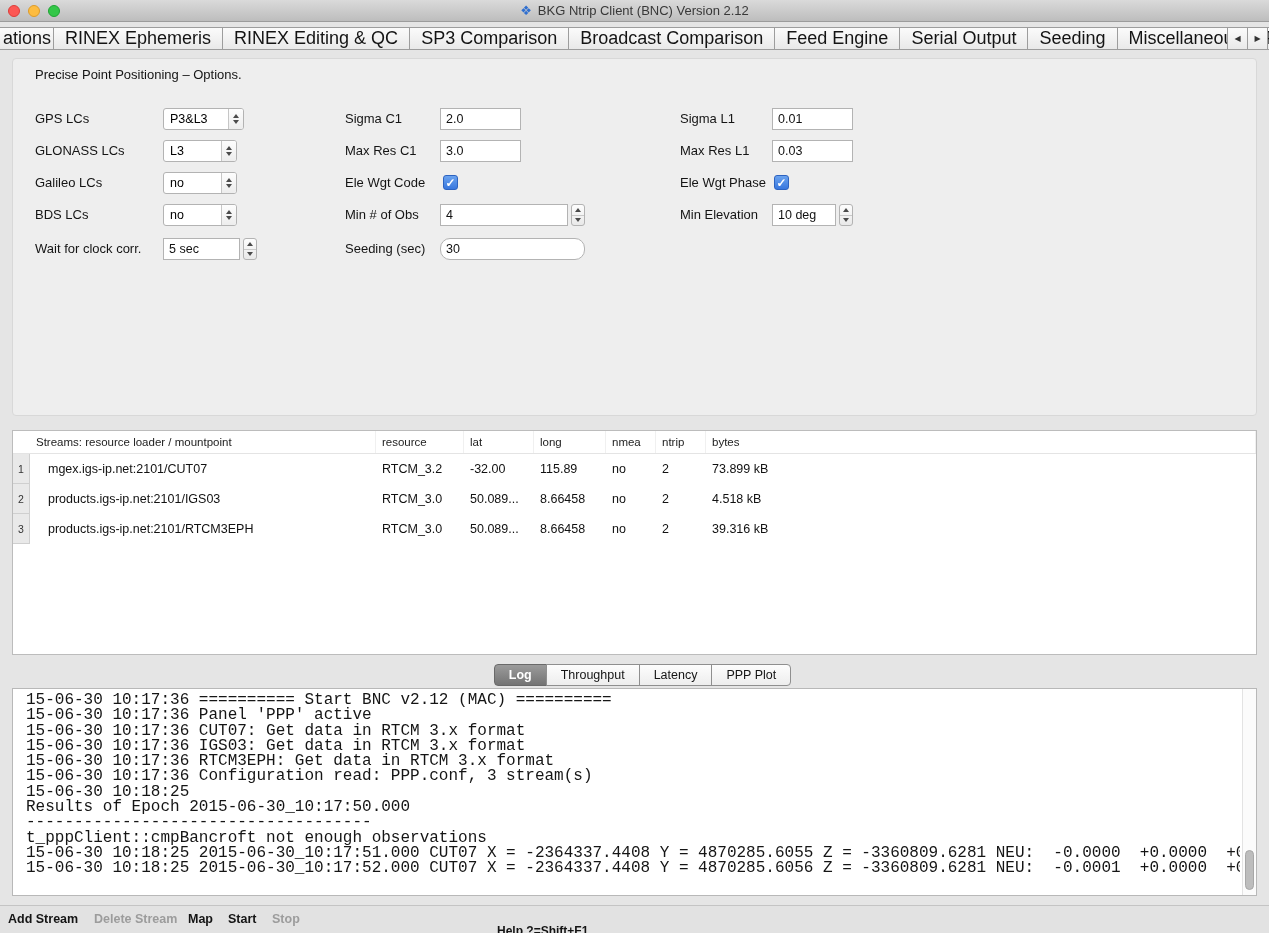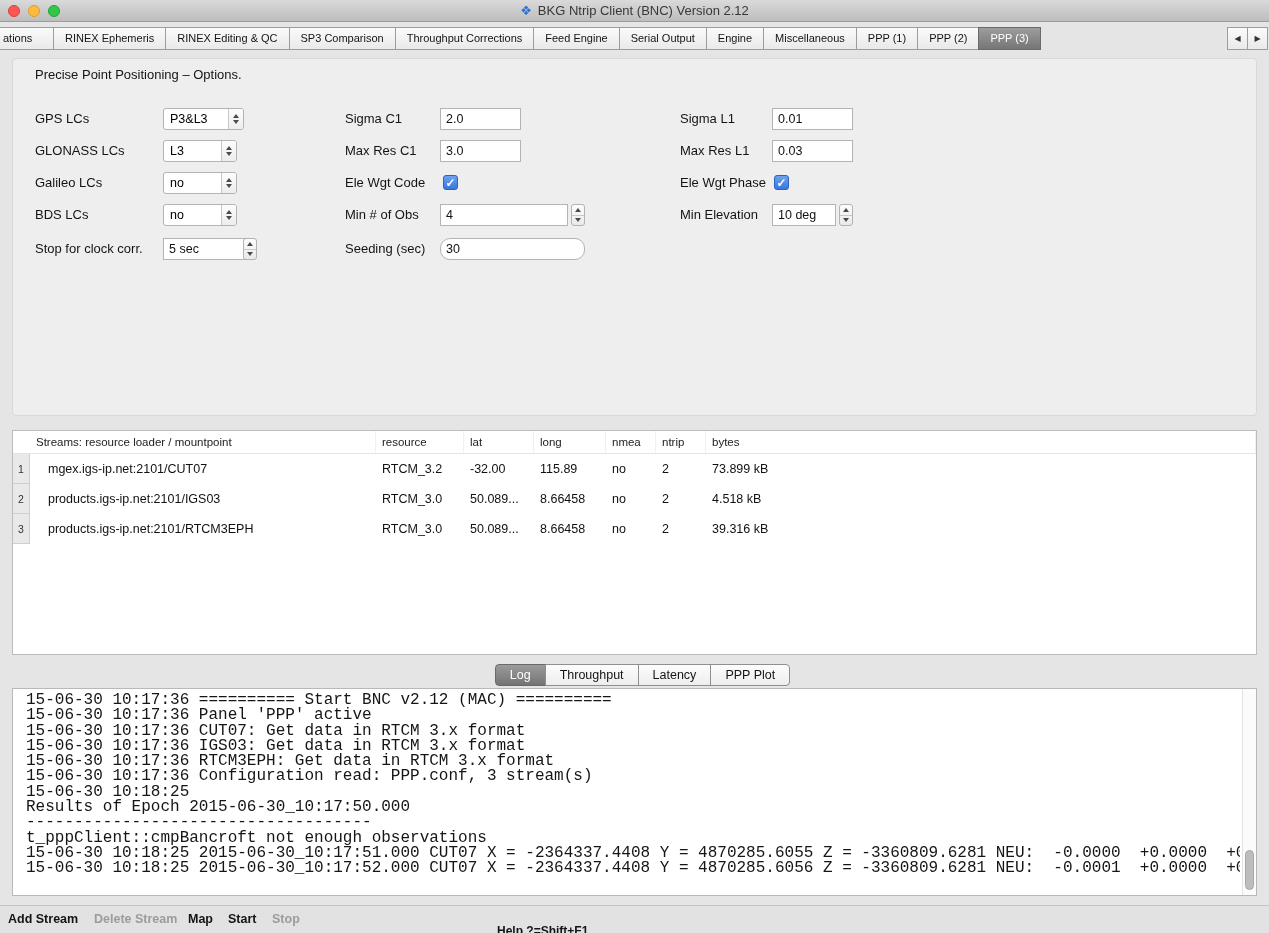--- a/index.html
+++ b/index.html
@@ -13,21 +13,21 @@
   .titletext { text-align:center; font-size:13px; line-height:22px; color:#383838; }
   .appicon { color:#2f6fd0; margin-right:6px; font-size:13px; }
   .traffic { position:absolute; left:8px; top:5px; display:flex; gap:8px; }
   .tl { width:12px; height:12px; border-radius:50%; display:inline-block; }
   .tl.red    { background:#fc5753; border:1px solid #dd3d39; }
   .tl.yellow { background:#fdbc40; border:1px solid #dd9b29; }
   .tl.green  { background:#33c748; border:1px solid #1ea433; }
 
   
   .tabbar { position:absolute; left:0; top:27px; height:23px; display:flex; }
-  .tab { height:23px; line-height:21px; padding:0 11px; font-size:11px; color:#141414;
+  .tab { height:23px; line-height:21px; padding:0 11px; font-size:18px; color:#141414;
          background:linear-gradient(#fbfbfb,#e9e9e9); border:1px solid #9d9d9d; margin-left:-1px;
          white-space:nowrap; cursor:default; }
   .tab.selected { background:linear-gradient(#9d9d9d,#767676); color:#fff; border-color:#6b6b6b; }
   .tab.clipped { width:55px; padding:0 0 0 4px; border-left:none; overflow:hidden; }
   .tabscrolls { position:absolute; right:1px; top:27px; display:flex; }
   .tabscroll { width:21px; height:23px; border:1px solid #9d9d9d; margin-left:-1px;
                background:linear-gradient(#fbfbfb,#e9e9e9); font-size:8px; text-align:center; line-height:22px; color:#333; }
 
   
   .panel { position:absolute; left:12px; top:58px; width:1245px; height:358px;
@@ -66,21 +66,21 @@
   .trow { display:flex; height:30px; align-items:stretch; font-size:12.5px; color:#111; }
   .gutter { width:17px; background:#e9e9e9; border-right:1px solid #cfcfcf; border-bottom:1px solid #cfcfcf;
             font-size:10.5px; color:#333; display:flex; align-items:center; justify-content:center; }
   .td { line-height:30px; padding-left:6px; white-space:nowrap; overflow:hidden; }
   .td.mount { width:346px; padding-left:18px; }
 
   
   .logtabs { position:absolute; left:0; top:664px; width:100%; display:flex; justify-content:center; }
   .seg { height:22px; line-height:20px; padding:0 14px; font-size:12.5px; color:#141414;
          background:linear-gradient(#fdfdfd,#ededed); border:1px solid #8f8f8f; margin-left:-1px; }
-  .seg:first-child { border-radius:4px 0 0 4px; margin-left:16px; }
+  .seg:first-child { border-radius:4px 0 0 4px; margin-left:16px;font-weight:bold; }
   .seg:last-child  { border-radius:0 4px 4px 0; }
   .seg.selected { background:linear-gradient(#9b9b9b,#747474); color:#fff; border-color:#696969; }
 
   
   .logarea { position:absolute; left:12px; top:688px; width:1245px; height:208px;
              background:#fff; border:1px solid #b8b8b8; }
   .logpre { position:absolute; left:0; top:4px; right:16px; bottom:2px; overflow:hidden;
             font-family:"Liberation Mono", monospace; font-size:16px; line-height:15.3px;
             padding-left:13px; white-space:pre; color:#151515; }
   .vscroll { position:absolute; right:0; top:0; bottom:0; width:14px; background:#fbfbfb; border-left:1px solid #e3e3e3; }
@@ -106,24 +106,24 @@
       <span class="tl green"></span>
     </div>
     <div class="titletext"><span class="appicon">❖</span><span>BKG Ntrip Client (BNC) Version 2.12</span></div>
   </div>
 
   <div class="tabbar">
     <div class="tab clipped">ations</div>
     <div class="tab">RINEX Ephemeris</div>
     <div class="tab">RINEX Editing &amp; QC</div>
     <div class="tab">SP3 Comparison</div>
-    <div class="tab">Throughput Corrections</div>
+    <div class="tab">Broadcast Comparison</div>
     <div class="tab">Feed Engine</div>
     <div class="tab">Serial Output</div>
-    <div class="tab">Engine</div>
+    <div class="tab">Seeding</div>
     <div class="tab">Miscellaneous</div>
     <div class="tab">PPP (1)</div>
     <div class="tab">PPP (2)</div>
     <div class="tab selected">PPP (3)</div>
   </div>
   <div class="tabscrolls">
     <div class="tabscroll">◀</div>
     <div class="tabscroll">▶</div>
   </div>
 
@@ -159,22 +159,22 @@
 
   <div class="flabel" style="left:35px; top:204px;">BDS LCs</div>
   <div class="combo" style="left:163px; top:204px; width:74px;">
     <span class="val">no</span>
     <span class="arrows">
         <i class="tri-up"></i>
         <i class="tri-dn"></i>
       </span>
   </div>
 
-  <div class="flabel" style="left:35px; top:238px;">Stop for clock corr.</div>
-  <input class="tinput" style="left: 163px; top: 238px; width: 92px;" value="5 sec">
+  <div class="flabel" style="left:35px; top:238px;">Wait for clock corr.</div>
+  <input class="tinput" style="left: 163px; top: 238px; width: 77px;" value="5 sec">
   <div class="spinbtns" style="left:243px; top:238px;">
     <span class="half">
         <i class="tri-up"></i>
       </span>
     <span class="half">
         <i class="tri-dn"></i>
       </span>
   </div>
 
   <div class="flabel" style="left:345px; top:108px;">Sigma C1</div>

